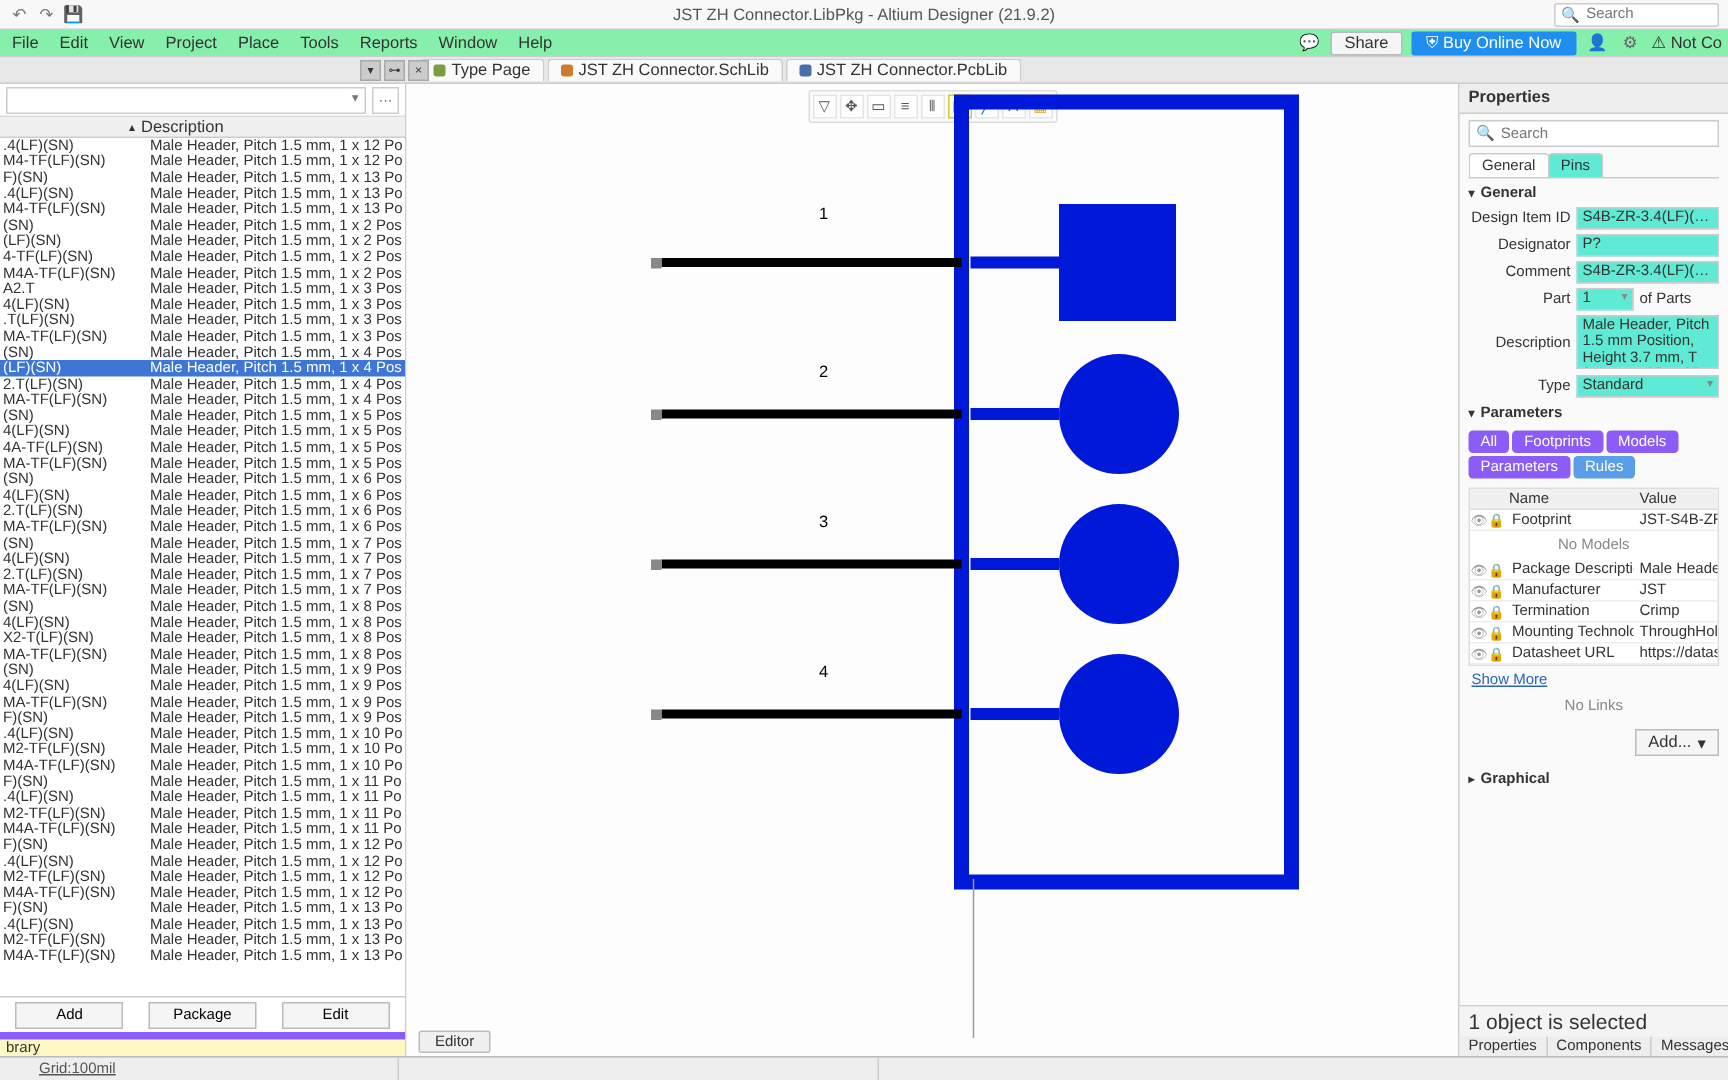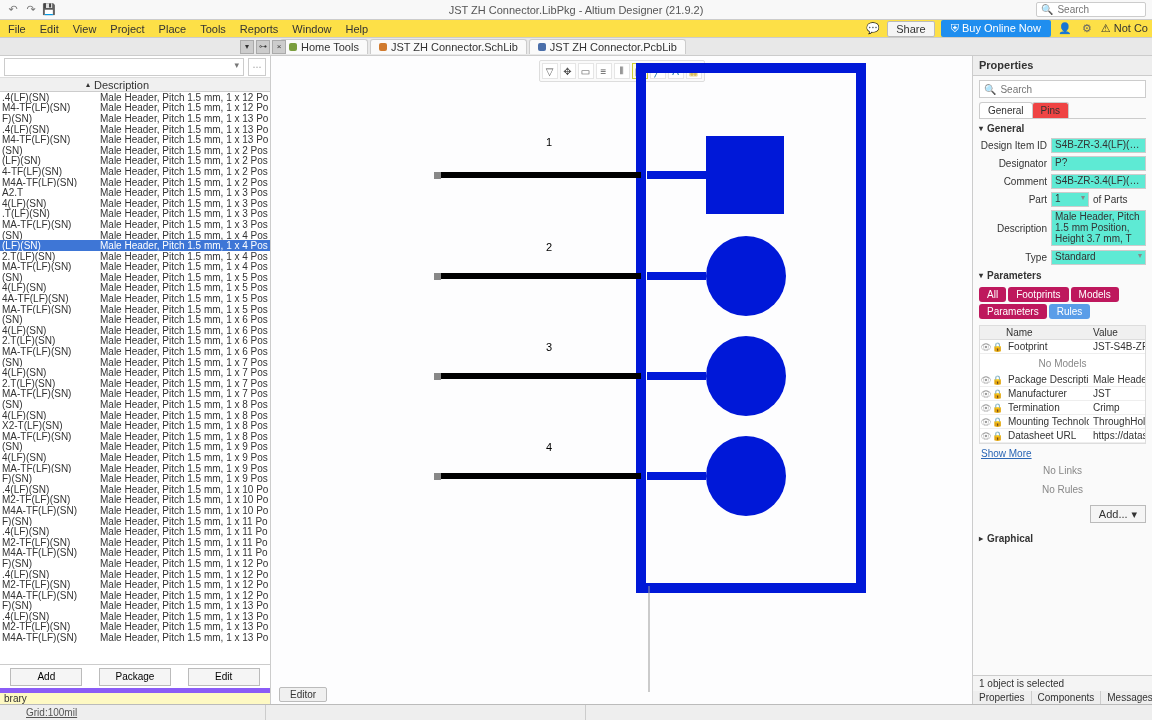--- a/index.html
+++ b/index.html
@@ -10,21 +10,21 @@
                display:flex; align-items:center; position:relative; }
   .title-bar .qats { display:flex; gap:4px; padding:0 6px; }
   .title-bar .qats span { width:14px; height:14px; display:flex; align-items:center; justify-content:center; color:#777; }
   .title-bar .title-text { position:absolute; left:50%; transform:translateX(-50%); color:#555; }
   .title-bar .search { position:absolute; right:6px; display:flex; align-items:center;
                        border:1px solid #ccc; border-radius:2px; padding:1px 4px; background:#fff; width:110px; }
   .title-bar .search span.icon { color:#777; font-size:10px; margin-right:4px; }
   .title-bar .search input { border:none; outline:none; font-size:10px; width:80px; }
 
   
-  .menu-bar { height:18px; background:#fde047; border-bottom:1px solid #ccc; display:flex; align-items:center; }
+  .menu-bar { height:18px; background:#86efac; border-bottom:1px solid #ccc; display:flex; align-items:center; }
   .menu-bar .menus { display:flex; gap:14px; padding:0 8px; flex:0 0 auto; }
   .menu-bar .menus span { color:#333; }
   .menu-bar .spacer { flex:1; }
   .menu-bar .right { display:flex; align-items:center; gap:6px; padding-right:4px; }
   .btn-flat { padding:1px 8px; border:1px solid #bbb; border-radius:2px; background:#f5f5f5; color:#333; }
   .btn-blue { padding:2px 10px; border-radius:2px; background:#1f8eef; color:#fff; }
   .menu-bar .ic { width:16px; height:16px; display:flex; align-items:center; justify-content:center; color:#666; }
 
   
   .doc-tabs { height:18px; background:#e8e8e8; border-bottom:1px solid #ccc; display:flex; align-items:center; }
@@ -77,57 +77,57 @@
   .rp-title { height:20px; padding:3px 6px; background:#eee; border-bottom:1px solid #ccc; font-weight:bold; }
   .rp-sub { height:20px; display:flex; align-items:center; justify-content:space-between; padding:0 6px; border-bottom:1px solid #ddd; }
   .rp-sub .pinslink { color:#555; font-size:10px; }
   .rp-sub .sq { width:14px; height:14px; background:#2f7de0; border-radius:2px; }
 
   .rp-search { display:flex; align-items:center; margin:4px 6px; border:1px solid #ccc; background:#fff; height:18px; padding:0 4px; }
   .rp-search span { color:#888; font-size:10px; margin-right:4px;}
   .rp-search input { border:none; outline:none; flex:1; font-size:10px; }
 
   .rp-tabs { display:flex; margin:0 6px; border-bottom:1px solid #ccc; }
-  .rp-tabs div { padding:2px 8px; border:1px solid #ccc; border-bottom:none; background:#ef4444; margin-right:-1px;
+  .rp-tabs div { padding:2px 8px; border:1px solid #ccc; border-bottom:none; background:#5eead4; margin-right:-1px;
                  border-top-left-radius:3px; border-top-right-radius:3px; font-size:10px; }
   .rp-tabs div.active { background:#fff; }
 
   .rp-section-hdr { margin:4px 6px 2px; font-weight:bold; font-size:10px; display:flex; align-items:center; gap:4px; }
   .rp-section-hdr::before { content:"▸"; font-size:8px; }
   .rp-section-hdr.open::before { content:"▾"; }
 
   .rp-form { margin:0 6px; }
   .rp-form .fr { display:flex; align-items:center; height:18px; gap:4px; }
   .rp-form .fr label { width:68px; text-align:right; font-size:10px; color:#333; }
   .rp-form .fr .val { flex:1; height:15px; border:1px solid #ccc; background:#5eead4; padding:0 3px;
                       font-size:10px; overflow:hidden; white-space:nowrap; text-overflow:ellipsis; }
   .rp-form .fr .val.multi { height:36px; white-space:normal; overflow:hidden; }
   .rp-form .fr .combo { position:relative; }
   .rp-form .fr .combo::after { content:"▾"; position:absolute; right:3px; top:0; color:#888; font-size:8px; }
 
   .pill-row { display:flex; gap:2px; margin:4px 6px; flex-wrap:wrap; }
-  .pill-row .pill { padding:2px 8px; border-radius:3px; background:#be185d; color:#fff; font-size:10px; }
+  .pill-row .pill { padding:2px 8px; border-radius:3px; background:#8b5cf6; color:#fff; font-size:10px; }
   .pill-row .pill.rules { background:#5a9de8; }
 
   .param-grid { margin:2px 6px; border:1px solid #ddd; background:#fff; }
   .param-grid .pg-hdr { display:flex; background:#f0f0f0; border-bottom:1px solid #ddd; }
   .param-grid .pg-hdr div { padding:1px 4px; font-size:10px; }
   .param-grid .pg-row { display:flex; border-bottom:1px solid #eee; height:14px; align-items:center; }
   .param-grid .pg-row .ic { width:12px; text-align:center; font-size:9px; color:#999; }
   .param-grid .pg-row .nm { flex:1; padding-left:4px; font-size:10px; overflow:hidden; white-space:nowrap; }
   .param-grid .pg-row .vl { width:56px; padding-left:4px; font-size:10px; overflow:hidden; white-space:nowrap; }
   .nolabel { text-align:center; color:#888; font-size:10px; padding:4px 0; }
 
   .show-more { color:#2a66b5; font-size:10px; margin:2px 8px; text-decoration:underline; }
 
   .add-btn { margin:6px 6px 6px auto; width:56px; height:18px; border:1px solid #bbb; background:#f5f5f5;
              font-size:10px; display:flex; align-items:center; justify-content:center; gap:4px; }
 
   .rp-footer { margin-top:auto; border-top:1px solid #ccc; }
-  .rp-footer .sel { padding:2px 6px; font-size:10px; color:#333; background:#f4f4f4; }
+  .rp-footer .sel { padding:2px 6px; font-size:14px; color:#333; background:#f4f4f4; }
   .rp-footer .tabs { display:flex; background:#eee; }
   .rp-footer .tabs div { padding:1px 6px; font-size:10px; border-right:1px solid #ccc; }
 
   
   .status-bar { height:16px; border-top:1px solid #bbb; background:#eee; display:flex; align-items:center; padding:0 6px; }
   .status-bar .seg { padding:0 20px; border-right:1px solid #ccc; font-size:10px; color:#555; height:100%; display:flex; align-items:center;text-decoration:underline; }
 </style>
 </head>
 <body>
 
@@ -173,21 +173,21 @@
 
 <div class="doc-tabs">
   <div class="closebox" style="position:absolute; left:240px;">
     <span>▾</span>
     <span>⊶</span>
     <span>×</span>
   </div>
   <div class="left-tabs" style="padding-left:280px;" id="doctabs">
       <div class="tab">
         <span class="dot dot-home"></span>
-        <span>Home Tools</span>
+        <span>Type Page</span>
       </div>
       <div class="tab">
         <span class="dot dot-sch"></span>
         <span>JST ZH Connector.SchLib</span>
       </div>
       <div class="tab">
         <span class="dot dot-pcb"></span>
         <span>JST ZH Connector.PcbLib</span>
       </div>
     </div>
@@ -565,21 +565,20 @@
           <div class="pg-row">
             <div class="ic">👁</div>
             <div class="ic">🔒</div>
             <div class="nm">Datasheet URL</div>
             <div class="vl">https://datash</div>
           </div>
         </div>
     </div>
     <div class="show-more">Show More</div>
     <div class="nolabel">No Links</div>
-    <div class="nolabel">No Rules</div>
     <div class="add-btn">
       <span>Add...</span>
         <span>▾</span>
     </div>
 
     <div class="rp-section-hdr">Graphical</div>
 
     <div class="rp-footer">
       <div class="sel">1 object is selected</div>
       <div class="tabs" id="bottomTabs">

